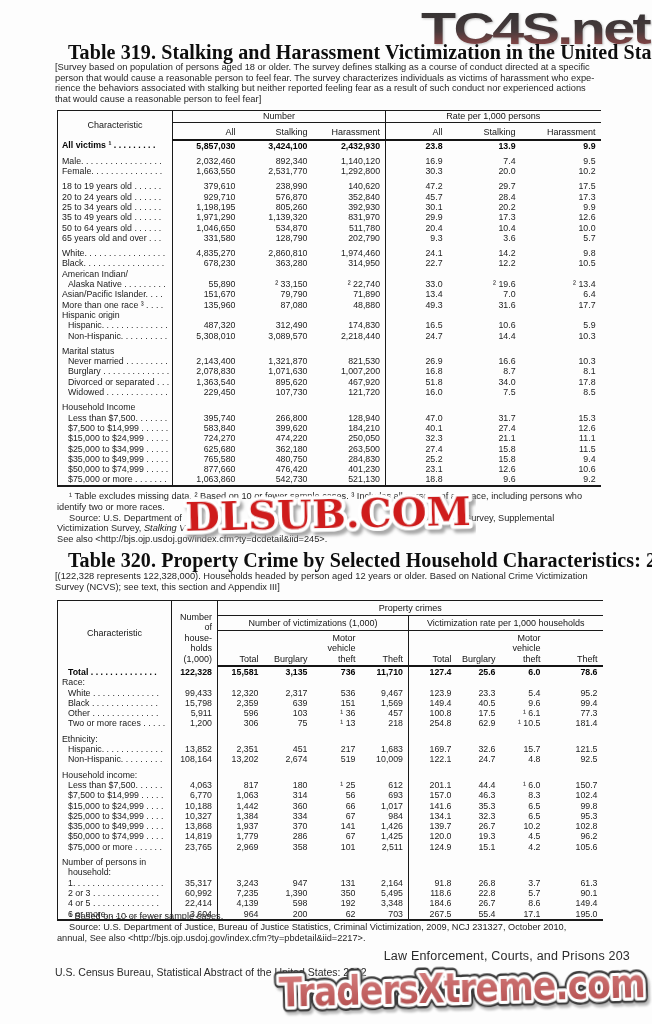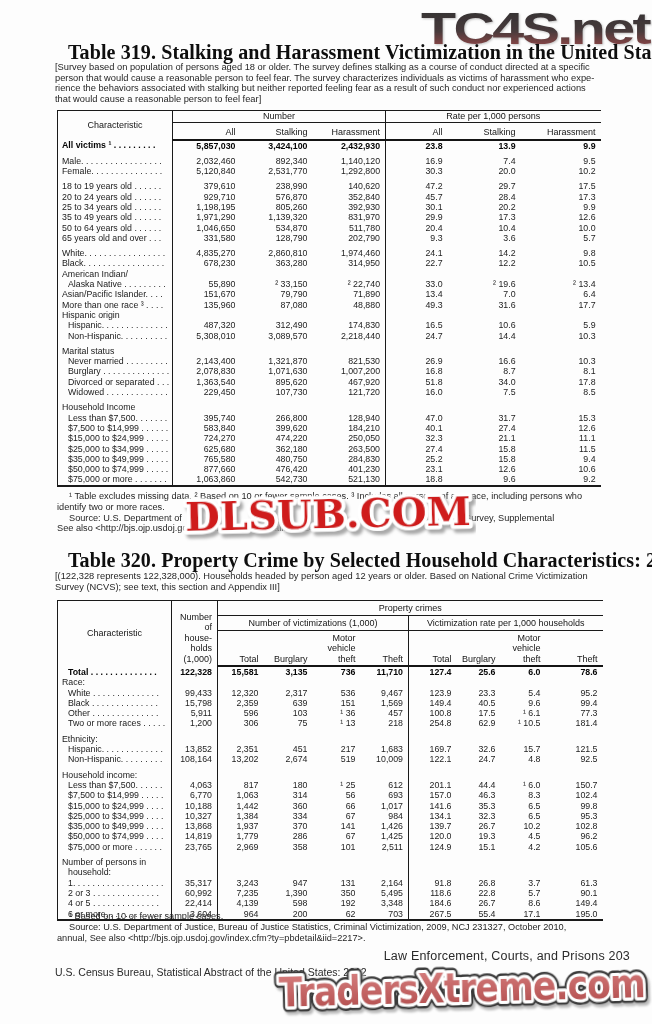--- a/index.html
+++ b/index.html
@@ -119,21 +119,21 @@
             <td class="lbl">Male. . . . . . . . . . . . . . . . .</td>
             <td class="num vsep">2,032,460</td>
             <td class="num">892,340</td>
             <td class="num">1,140,120</td>
             <td class="num vsep">16.9</td>
             <td class="num">7.4</td>
             <td class="num">9.5</td>
           </tr>
           <tr>
             <td class="lbl">Female. . . . . . . . . . . . . . .</td>
-            <td class="num vsep">5,120,840</td>
+            <td class="num vsep">1,663,550</td>
             <td class="num">2,531,770</td>
             <td class="num">1,292,800</td>
             <td class="num vsep">30.3</td>
             <td class="num">20.0</td>
             <td class="num">10.2</td>
           </tr>
           <tr class="gap">
             <td class="lbl"></td>
             <td class="num vsep"></td>
             <td class="num"></td>
@@ -424,20 +424,23 @@
         </tbody>
     </table>
   </div>
 
   <div class="fnotes" style="top:491px;">
     <p>¹ Table excludes missing data. ² Based on 10 or fewer sample cases. ³ Includes all persons of any race, including persons who
 identify two or more races.</p>
     <div class="srcrow">
       <span class="lft">Source: U.S. Department of</span>
       <span class="rgt">Survey, Supplemental</span>
+    </div>
+    <div>
+      <span>Victimization Survey, </span><span class="ital">Stalking V</span>
     </div>
     <div>See also &lt;http://bjs.ojp.usdoj.gov/index.cfm?ty=dcdetail&amp;iid=245&gt;.</div>
   </div>
 
   <div class="wm wm-mid">
     <svg width="296" height="60" viewBox="0 0 296 60">
       <defs>
         <filter id="fMid" x="-20%" y="-20%" width="140%" height="140%">
           <feDropShadow dx="3" dy="4" stdDeviation="1.4" flood-color="#9a9a9a" flood-opacity="0.85"></feDropShadow>
         </filter>

